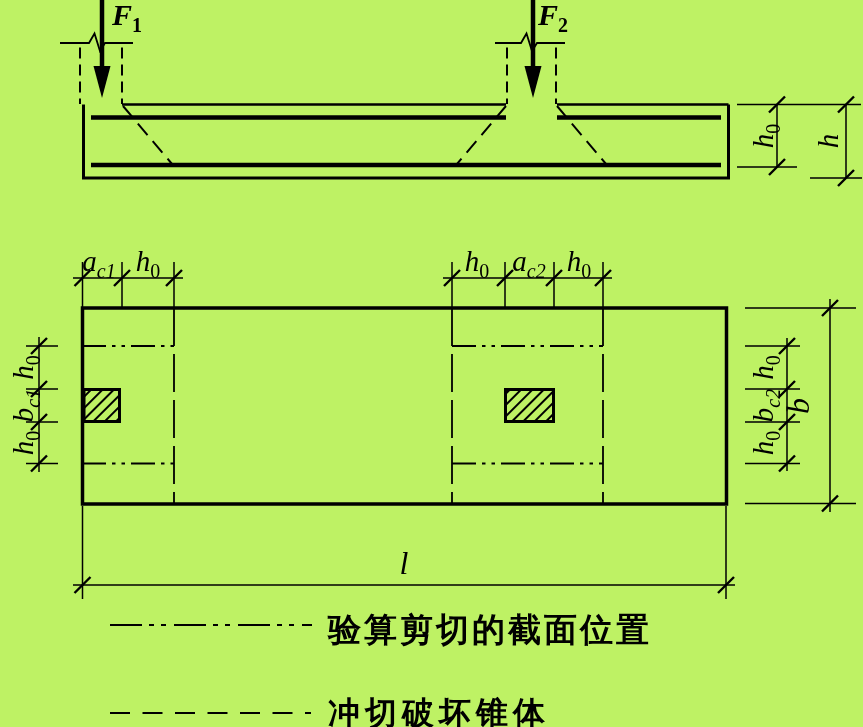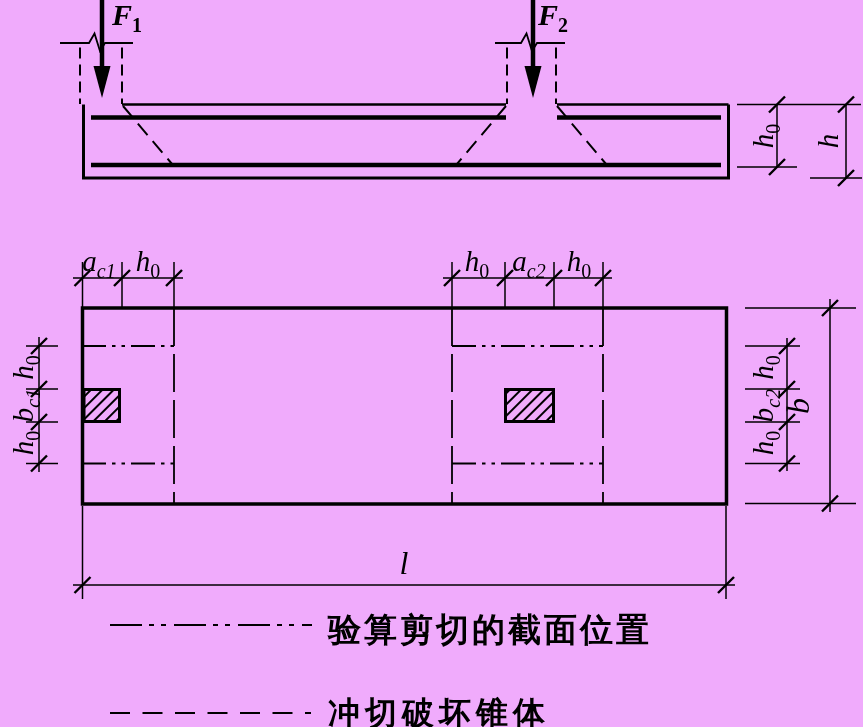--- a/index.html
+++ b/index.html
@@ -1,16 +1,16 @@
 <!DOCTYPE html>
 <html><head>
 <meta charset="utf-8">
 <style>
   html,body{margin:0;padding:0;background:#ffffff;}
-  .stage{position:relative;width:863px;height:727px;background:#f0abfc;overflow:hidden;}
+  .stage{position:relative;width:863px;height:727px;background:#bef264;overflow:hidden;}
   svg{display:block;}
   .ln{stroke:#000;fill:none;}
   .math{font-family:"Liberation Serif","DejaVu Serif",serif;font-style:italic;fill:#000;}
   .bold{font-weight:bold;}
   .f30{font-size:30px;}
   .f29{font-size:29px;}
   .f32{font-size:32px;}
   .sub{font-size:20px;}
   .up{font-style:normal;}
   .cjk{font-family:"Liberation Serif","DejaVu Serif",serif;font-weight:bold;fill:#000;}

